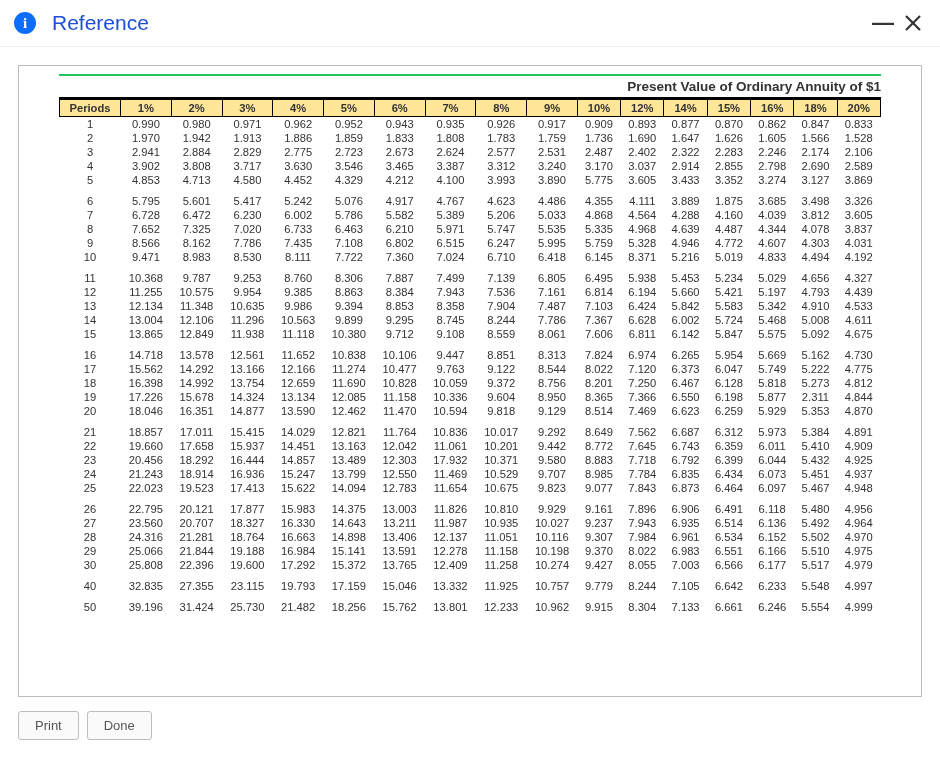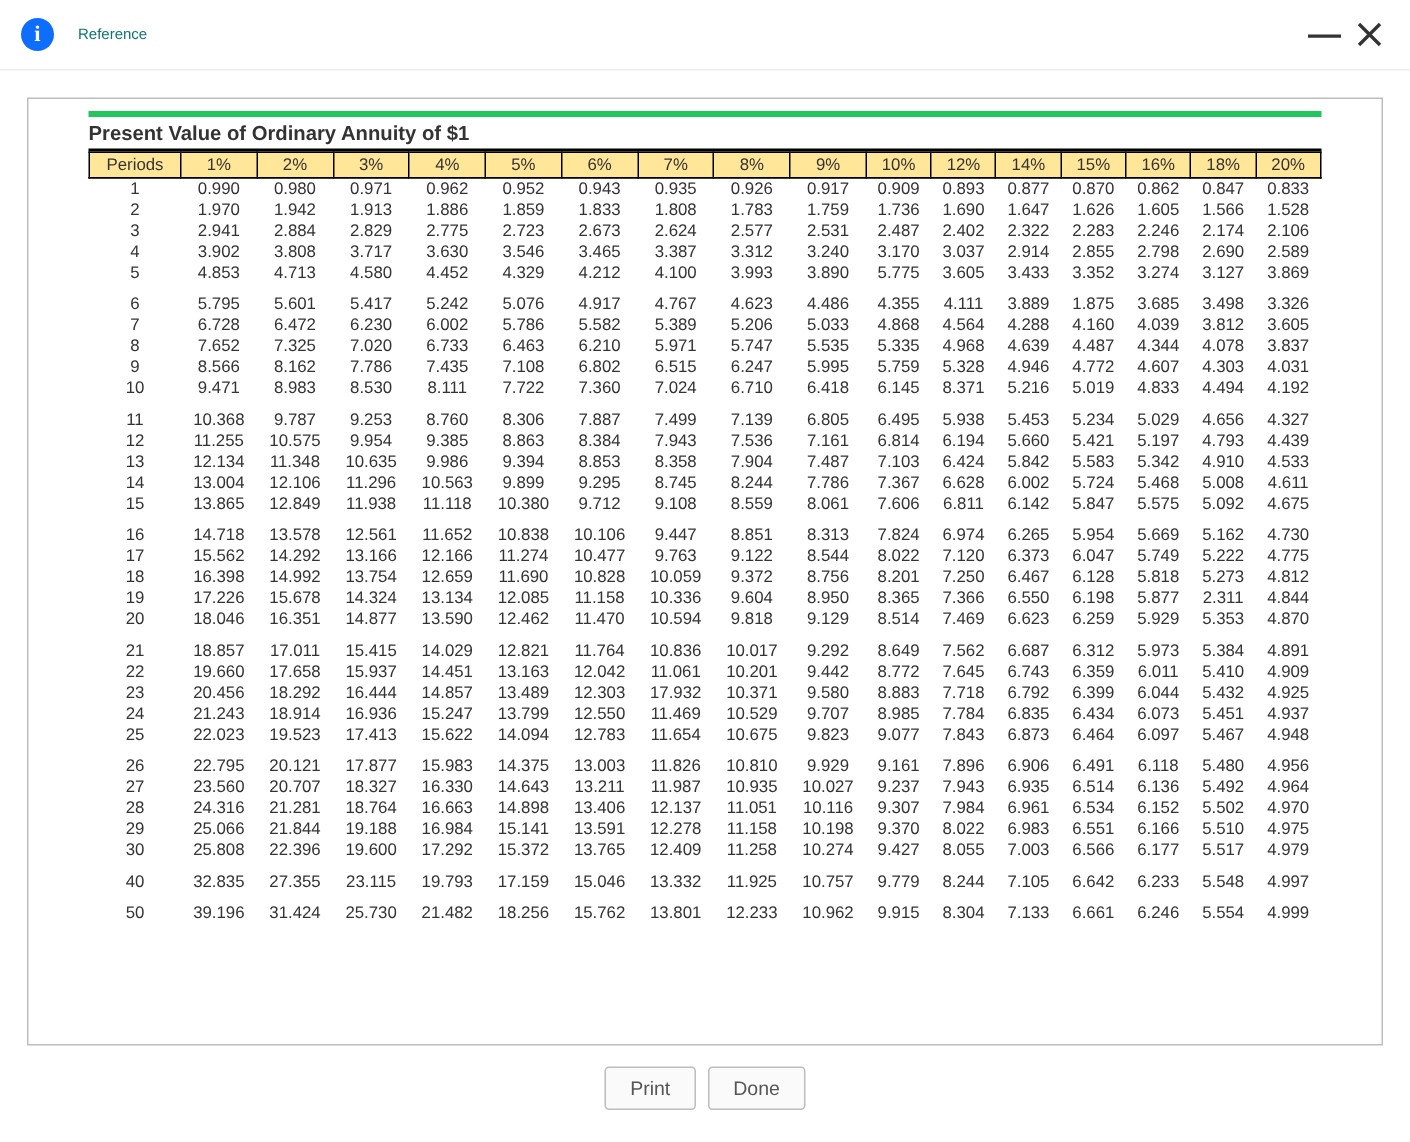--- a/index.html
+++ b/index.html
@@ -1,35 +1,35 @@
 <!DOCTYPE html>
 <html><head>
 <meta charset="utf-8">
 <style>
   html,body{margin:0;padding:0;width:940px;height:761px;font-family:Arial,Helvetica,sans-serif;background:#fff;color:#333;overflow:hidden}
   .hdr{display:flex;align-items:center;padding:10px 14px;border-bottom:1px solid #eee}
   .info-icon{width:22px;height:22px;border-radius:50%;background:#0d6efd;color:#fff;font-weight:bold;font-family:Georgia,serif;display:flex;align-items:center;justify-content:center;font-size:15px;margin-right:16px}
-  .title{color:#0f766e;font-size:10px}
+  .title{color:#1d4ed8;font-size:21px}
   .spacer{flex:1}
   .minbtn,.xbtn{width:26px;height:26px;display:flex;align-items:center;justify-content:center;font-size:22px;color:#333;cursor:pointer;margin-left:4px}
   .minbtn{font-weight:bold}
   .xbtn svg{width:18px;height:18px;stroke:#333;stroke-width:2.2}
   .modal-body{padding:18px 18px 8px 18px}
   .scroll{border:1px solid #bdbdbd;height:630px;overflow:auto;position:relative}
   .scroll::-webkit-scrollbar{width:14px}
   .scroll::-webkit-scrollbar-track{background:#f0f0f0}
   .scroll::-webkit-scrollbar-thumb{background:#c0c0c0;border:1px solid #a8a8a8}
   .tbl-wrap{padding:8px 40px 12px 40px}
-  .caption{text-align:left;font-weight:bold;font-size:13.5px;border-bottom:2px solid #000;border-top:4px solid #22c55e;padding:3px 0}
+  .caption{text-align:right;font-weight:bold;font-size:13.5px;border-bottom:2px solid #000;border-top:2px solid #22c55e;padding:3px 0}
   table{border-collapse:collapse;width:100%;font-size:11.2px}
   th,td{border:none;padding:1px 4px;text-align:center;white-space:nowrap}
-  thead th{background:#ffe699;border:1px solid #000;font-weight:normal;padding:2px 4px}
+  thead th{background:#ffe699;border:1px solid #000;font-weight:bold;padding:2px 4px}
   tbody tr.grp-end td{padding-bottom:8px}
   tbody td:first-child{text-align:center}
-  .footer{display:flex;justify-content:center;gap:8px;padding:14px 0 0 0}
+  .footer{display:flex;gap:8px;padding:14px 0 0 0}
   .btn{border:1px solid #bdbdbd;background:#fafafa;color:#555;padding:6px 16px;font-size:13px;border-radius:3px;cursor:pointer}
   .periods-col{width:52px}
 </style>
 </head>
 <body>
 
 <div class="hdr">
   <div class="info-icon">i</div>
   <div class="title">Reference</div>
   <div class="spacer"></div>

